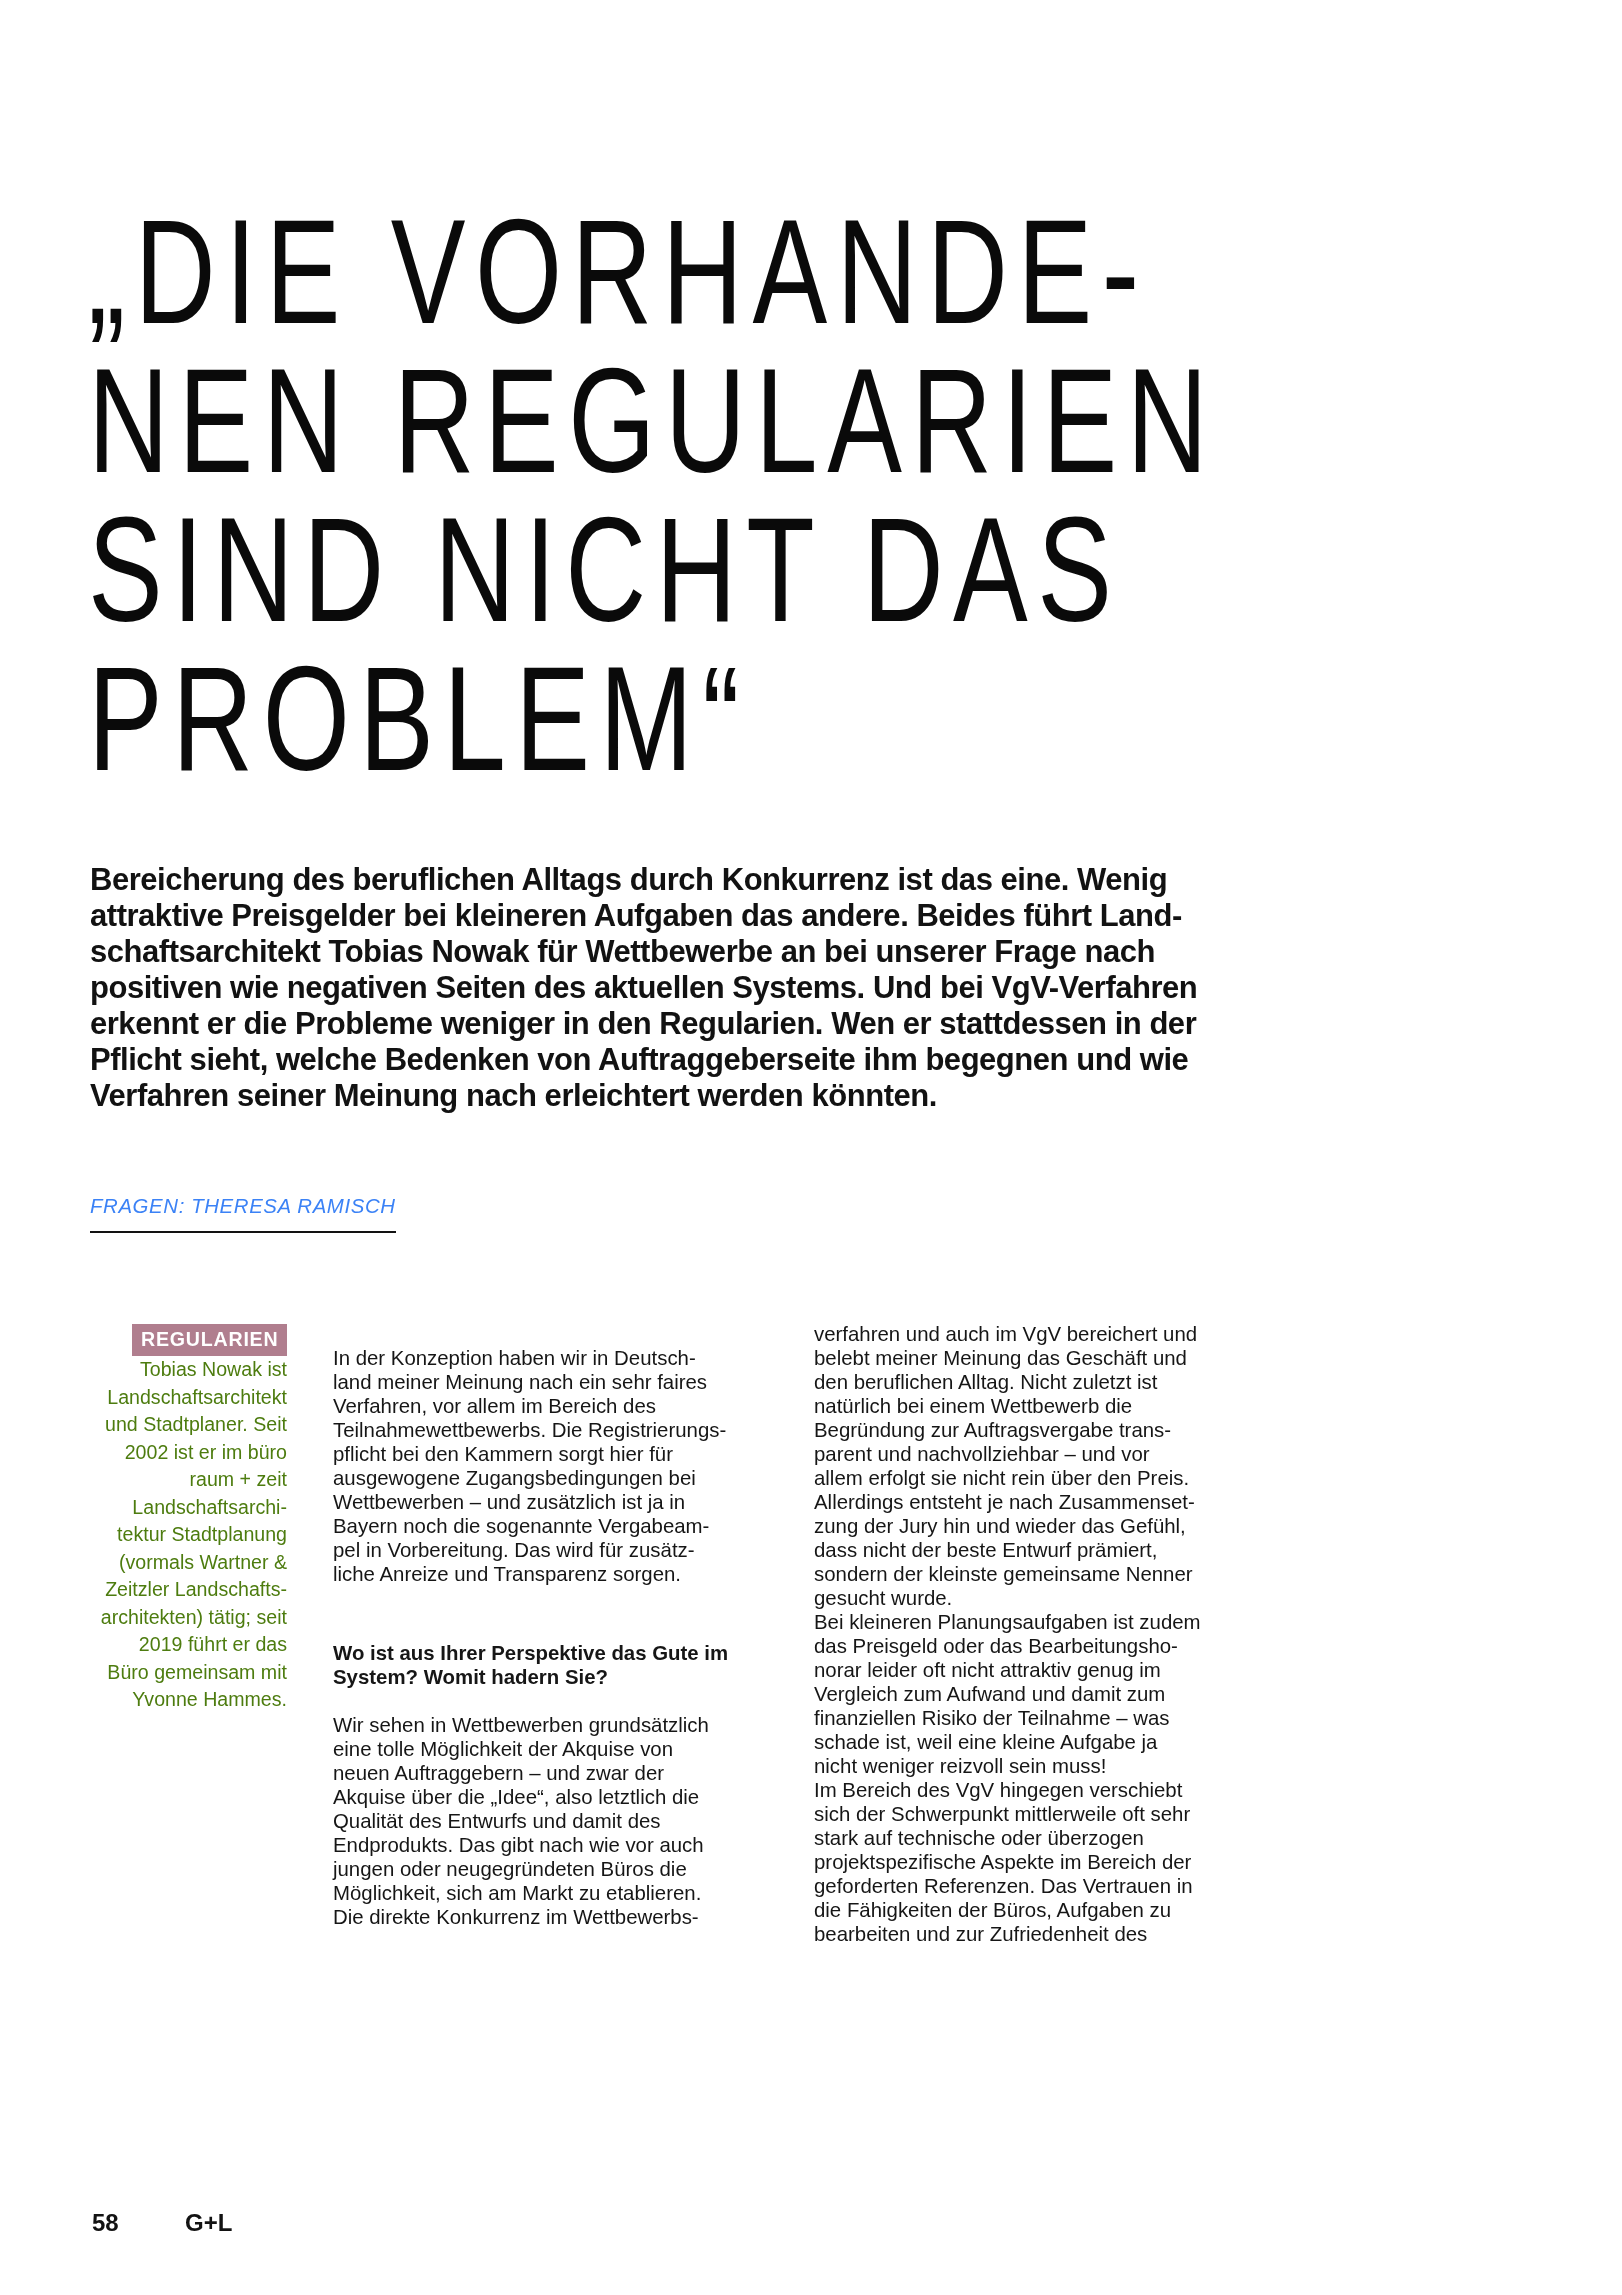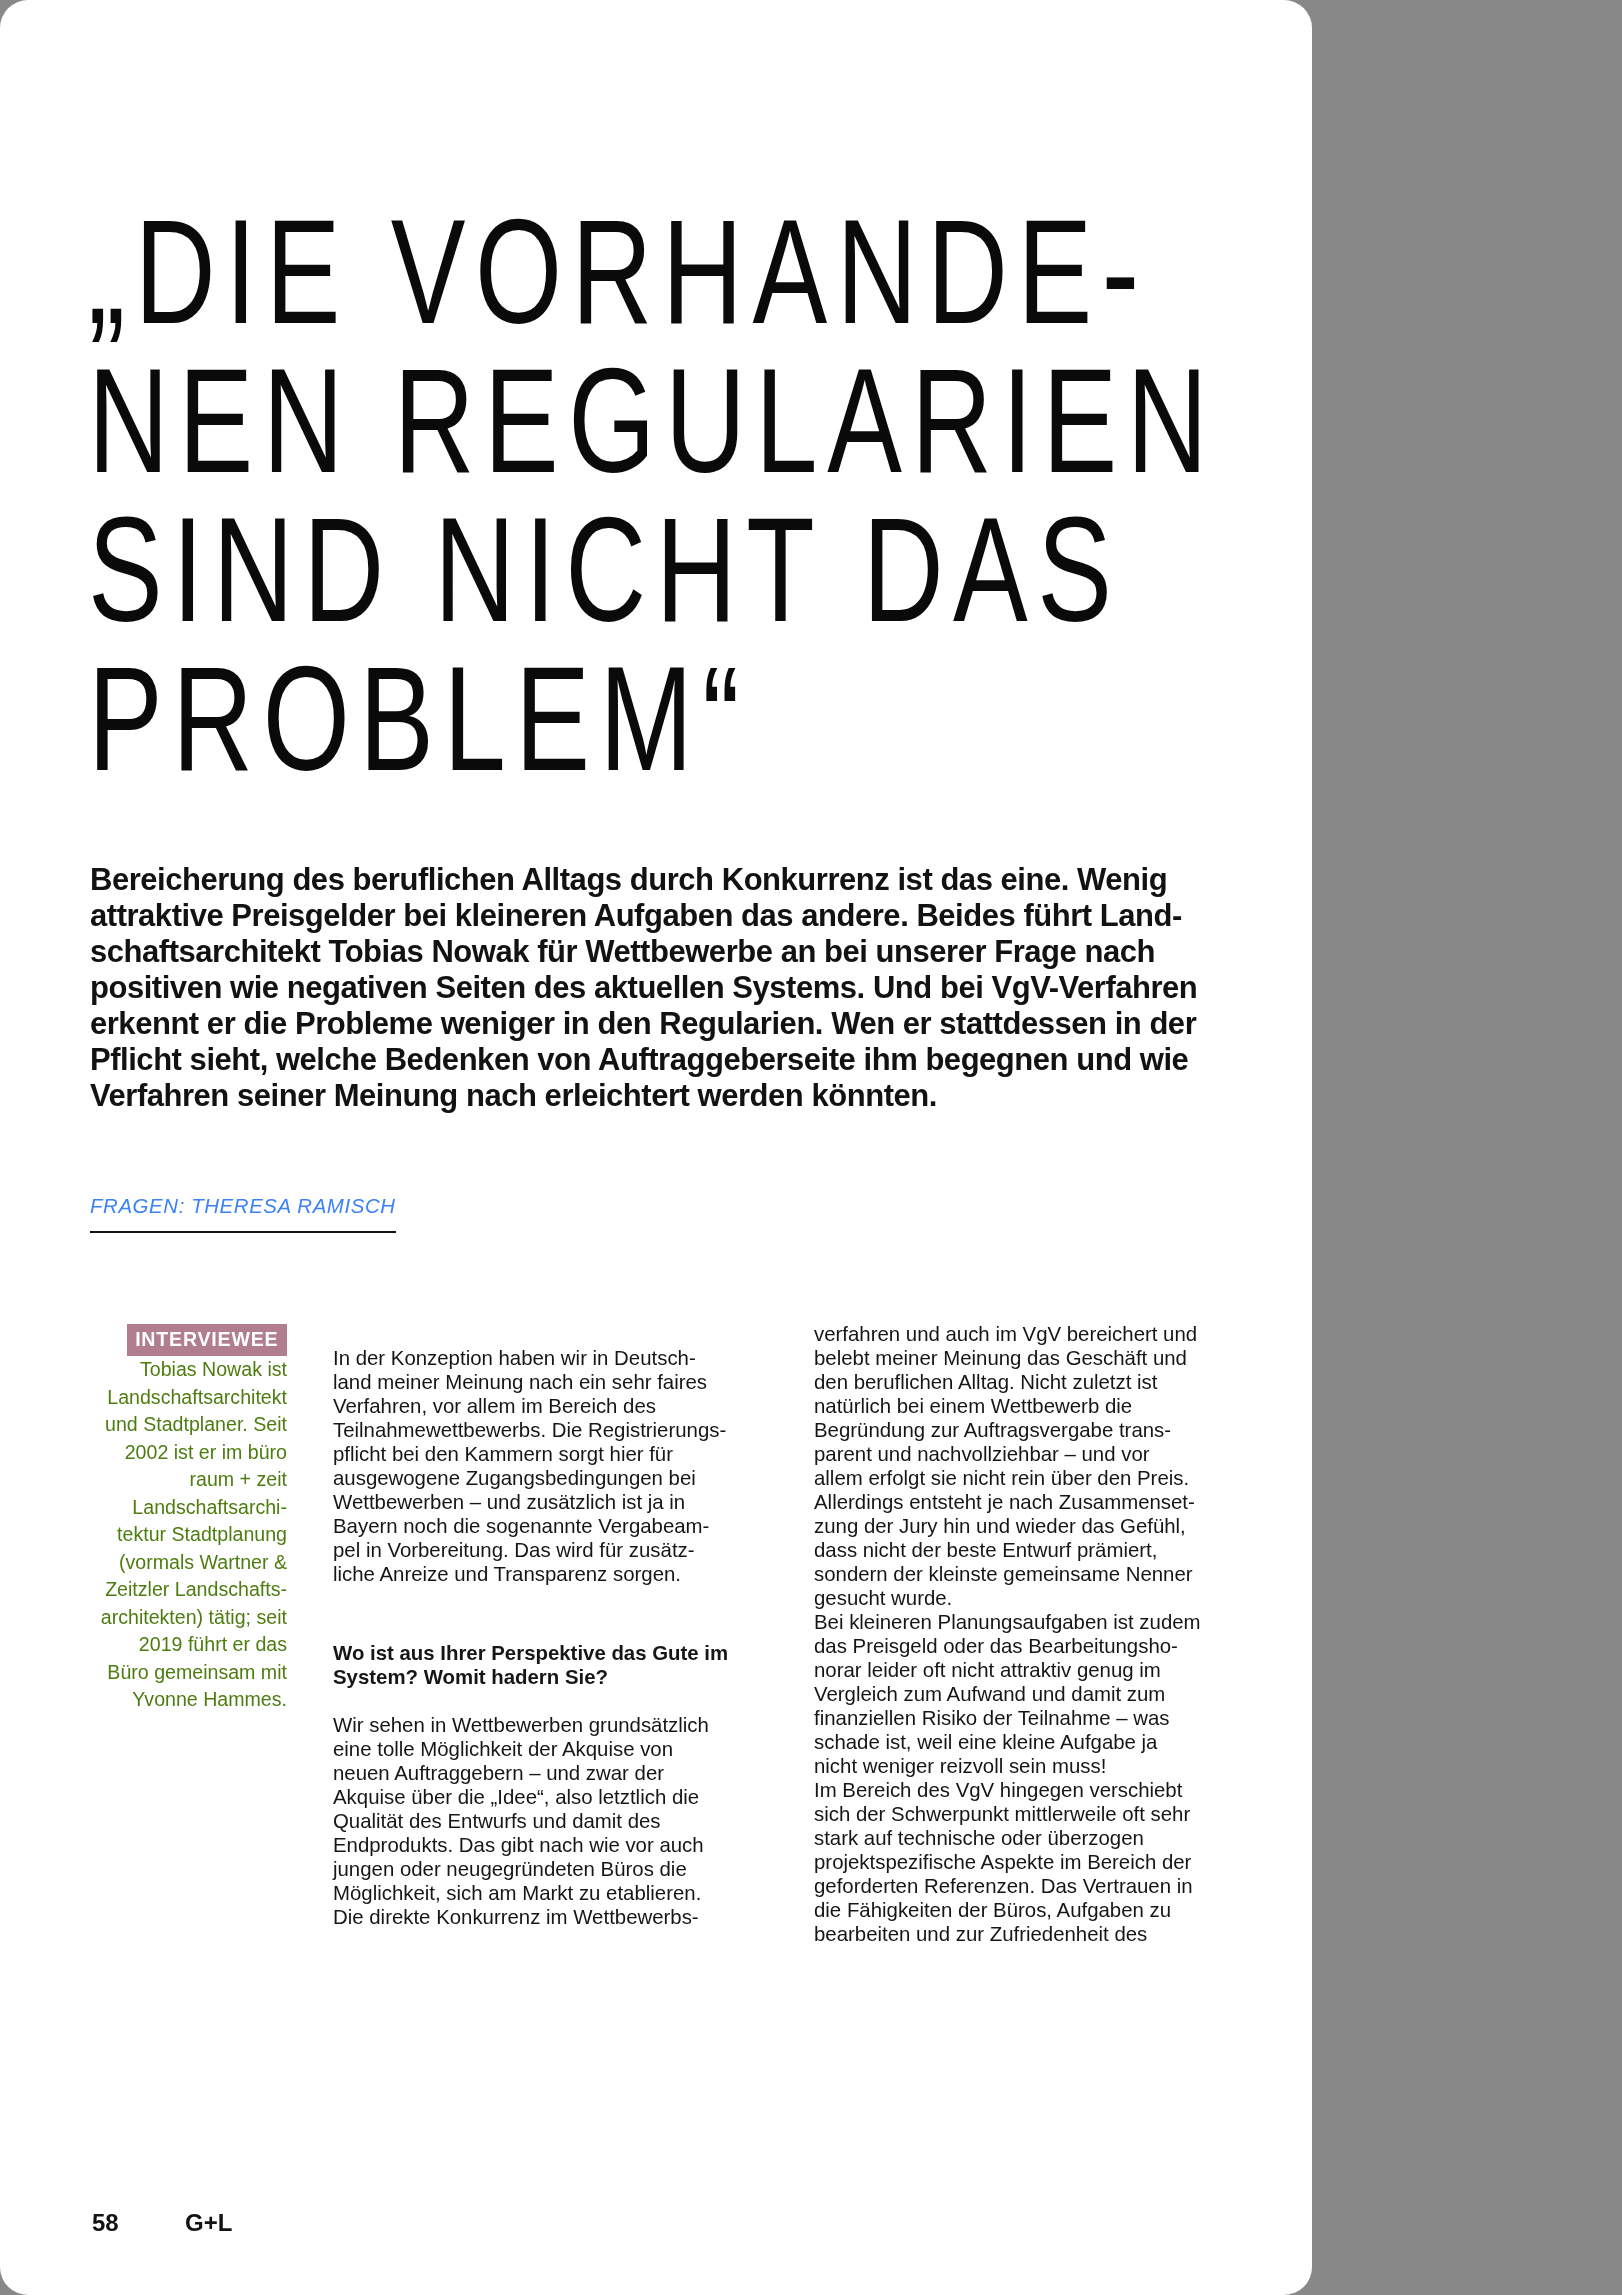--- a/index.html
+++ b/index.html
@@ -1,24 +1,23 @@
 <!DOCTYPE html>
 <html style="font-size:12.6px"><head>
 <meta charset="utf-8">
 <style>
   html,body { margin:0; padding:0; background:#888; }
   .page {
     position: relative;
-    width: 1312px;
+    width: 1622px;
     height: 2295px;
     background: #ffffff;
     font-family: "Liberation Sans", "DejaVu Sans", sans-serif;
     color: #161616;
     overflow: hidden;
-    border-radius: 28px;
   }
   .headline {
     position: absolute;
     left: 88px;
     top: 198px;
     font-size: 112px;
     line-height: 112px;
     font-weight: 400;
     letter-spacing: 0.085em;
     color: #0a0a0a;
@@ -111,21 +110,21 @@
 attraktive Preisgelder bei kleineren Aufgaben das andere. Beides führt Land-
 schaftsarchitekt Tobias Nowak für Wettbewerbe an bei unserer Frage nach
 positiven wie negativen Seiten des aktuellen Systems. Und bei VgV-Verfahren
 erkennt er die Probleme weniger in den Regularien. Wen er stattdessen in der
 Pflicht sieht, welche Bedenken von Auftraggeberseite ihm begegnen und wie
 Verfahren seiner Meinung nach erleichtert werden könnten.</div>
 
   <div class="byline">FRAGEN: THERESA RAMISCH</div>
 
   <aside class="sidebar">
-    <span class="badge">INTERVIEWEE</span>
+    <span class="badge">REGULARIEN</span>
     <div class="bio">Tobias Nowak ist
 Landschaftsarchitekt
 und Stadtplaner. Seit
 2002 ist er im büro
 raum + zeit
 Landschaftsarchi-
 tektur Stadtplanung
 (vormals Wartner &amp;
 Zeitzler Landschafts-
 architekten) tätig; seit

